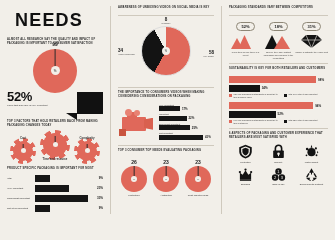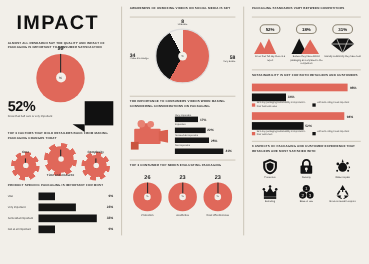--- a/index.html
+++ b/index.html
@@ -177,21 +177,21 @@
   svg{display:block;}
 </style>
 </head>
 <body>
 
 <div class="page">
   <div class="cols">
 
     <div class="col col1">
 
-      <div class="title">IMPACT</div>
+      <div class="title">NEEDS</div>
       <div class="rule"></div>
 
       <div class="sec-head">ALMOST ALL RESEARCH SAY THE QUALITY AND IMPACT OF PACKAGING IS IMPORTANT TO CONSUMER SATISFACTION</div>
 
       <div class="donut-wrap">
         <div style="position:relative;">
           <div class="lead">99</div>
           <div class="donut">
             <div class="slit"></div>
             <div class="pct-center">%</div>

